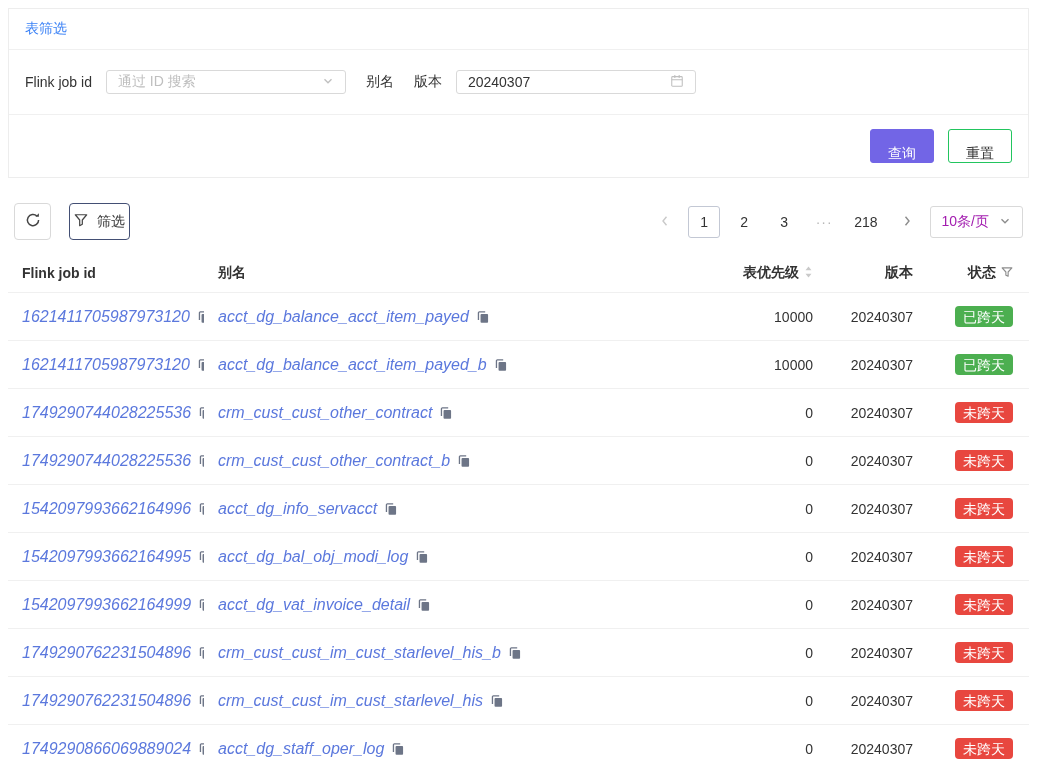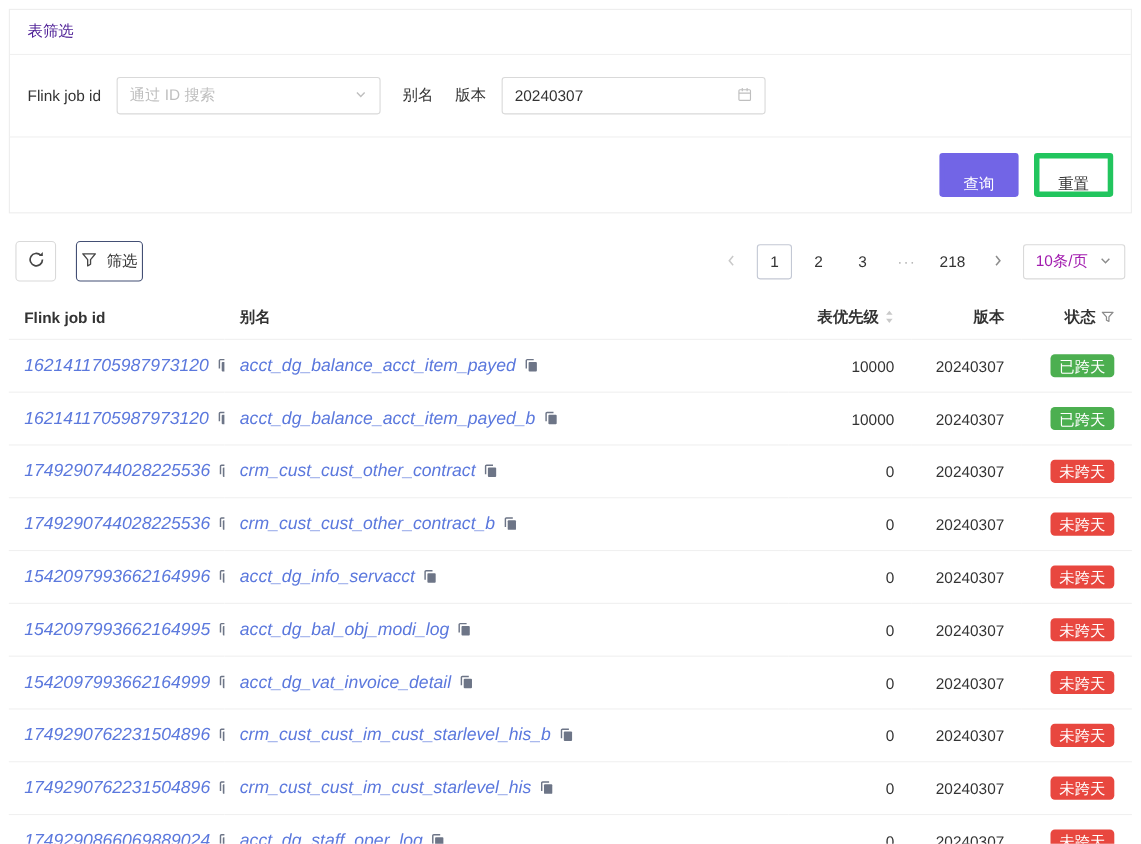--- a/index.html
+++ b/index.html
@@ -15,32 +15,32 @@
   html,body{margin:0;padding:0;}
   body{
     width:1037px;height:767px;background:#fff;overflow:hidden;
     font-family:"Liberation Sans","DejaVu Sans",sans-serif;
     font-size:14px;color:#333;
   }
   .page{padding:8px 8px 0;}
 
   
   .filter-card{border:1px solid #ededed;background:#fff;}
-  .card-title{padding:11px 16px;border-bottom:1px solid #f0f0f0;font-size:14px;color:#4c1d95;}
+  .card-title{padding:11px 16px;border-bottom:1px solid #f0f0f0;font-size:14px;color:#3b82f6;}
   .filter-row{display:flex;align-items:center;padding:20px 16px;border-bottom:1px solid #f0f0f0;gap:20px;}
   .field{display:flex;align-items:center;gap:14px;white-space:nowrap;}
   .field-label{color:#333;}
   .select,.date-input{
-    width:240px;height:34px;border:1px solid #d9d9d9;border-radius:3px;background:#fff;
+    width:240px;height:24px;border:1px solid #d9d9d9;border-radius:3px;background:#fff;
     display:flex;align-items:center;justify-content:space-between;padding:0 11px;cursor:pointer;
   }
   .placeholder{color:#bfbfbf;}
   .input-value{color:#333;}
   .actions-row{display:flex;justify-content:flex-end;gap:14px;padding:14px 16px;}
-  .btn{height:34px;padding:15px 17px;border-radius:3px;font-size:14px;border:5px solid #22c55e;
+  .btn{height:34px;padding:15px 17px;border-radius:3px;font-size:14px;border:1px solid #22c55e;
        background:#fff;color:#333;cursor:pointer;font-family:inherit;}
   .btn.primary{background:var(--primary);border-color:var(--primary);color:#fff;}
 
   
   .toolbar{display:flex;align-items:center;margin:25px 6px 0 6px;}
   .icon-btn{width:37px;height:37px;border:1px solid #d9d9d9;border-radius:4px;background:#fff;
             display:flex;align-items:center;justify-content:center;cursor:pointer;margin-right:18px;}
   .filter-toggle{height:37px;border:1px solid #434f74;border-radius:4px;background:#fff;color:#333;
                  display:flex;align-items:center;gap:9px;padding:0 4px;font-size:14px;cursor:pointer;
                  font-family:inherit;margin-right:13px;}

